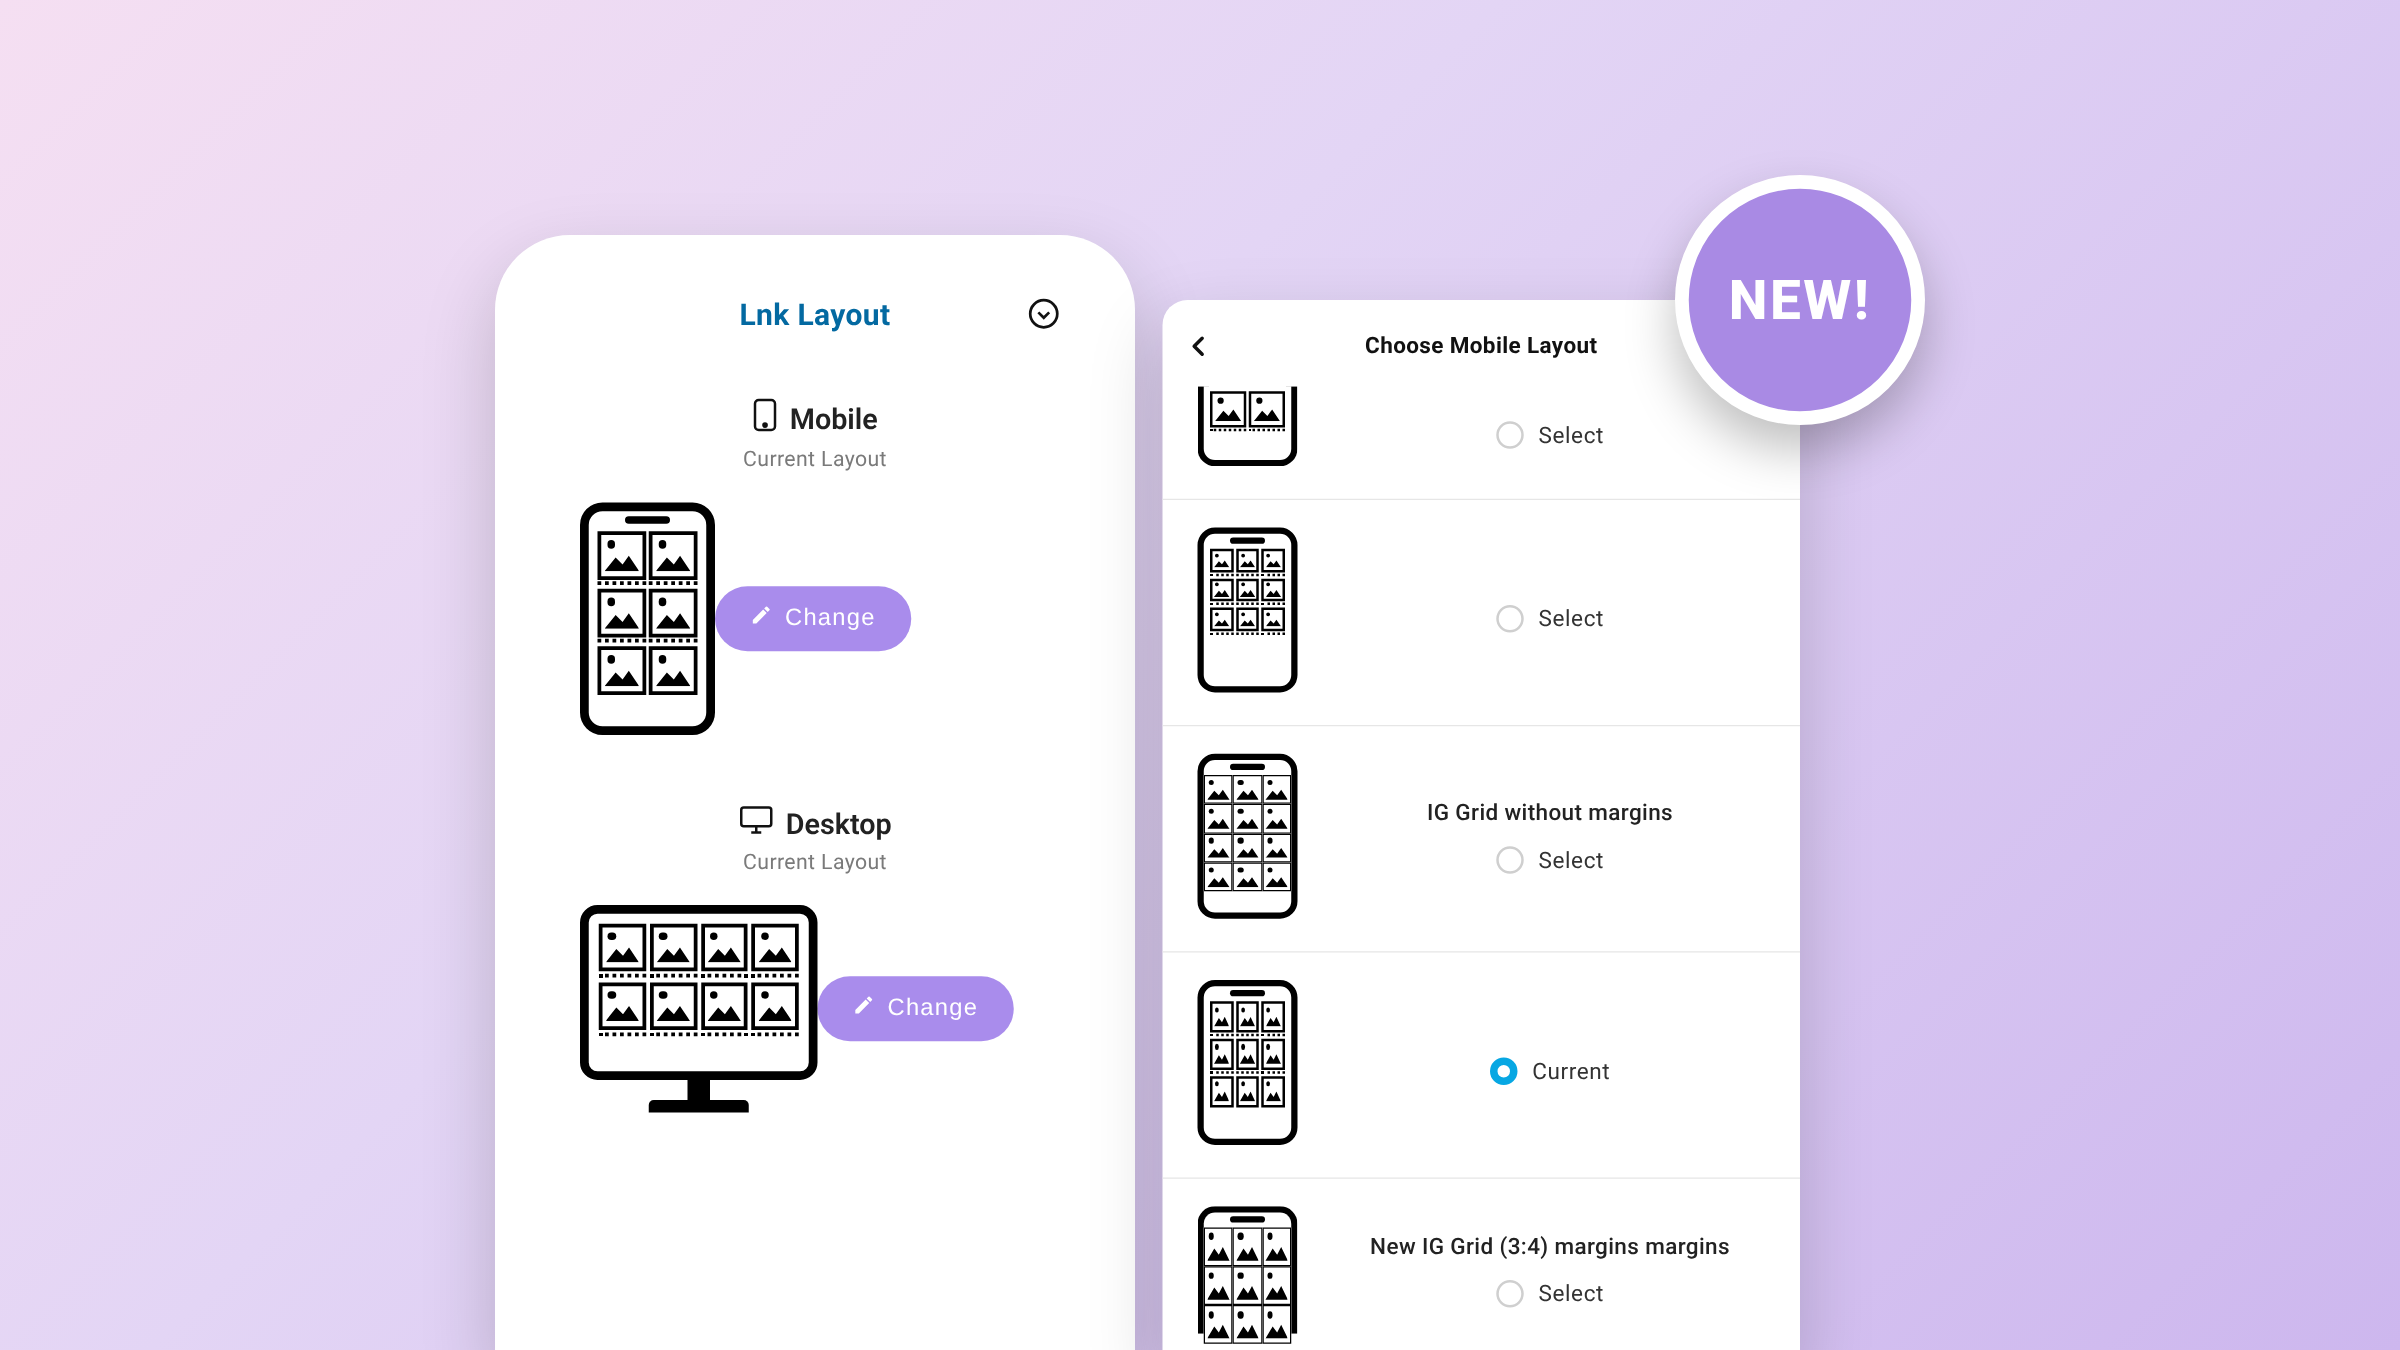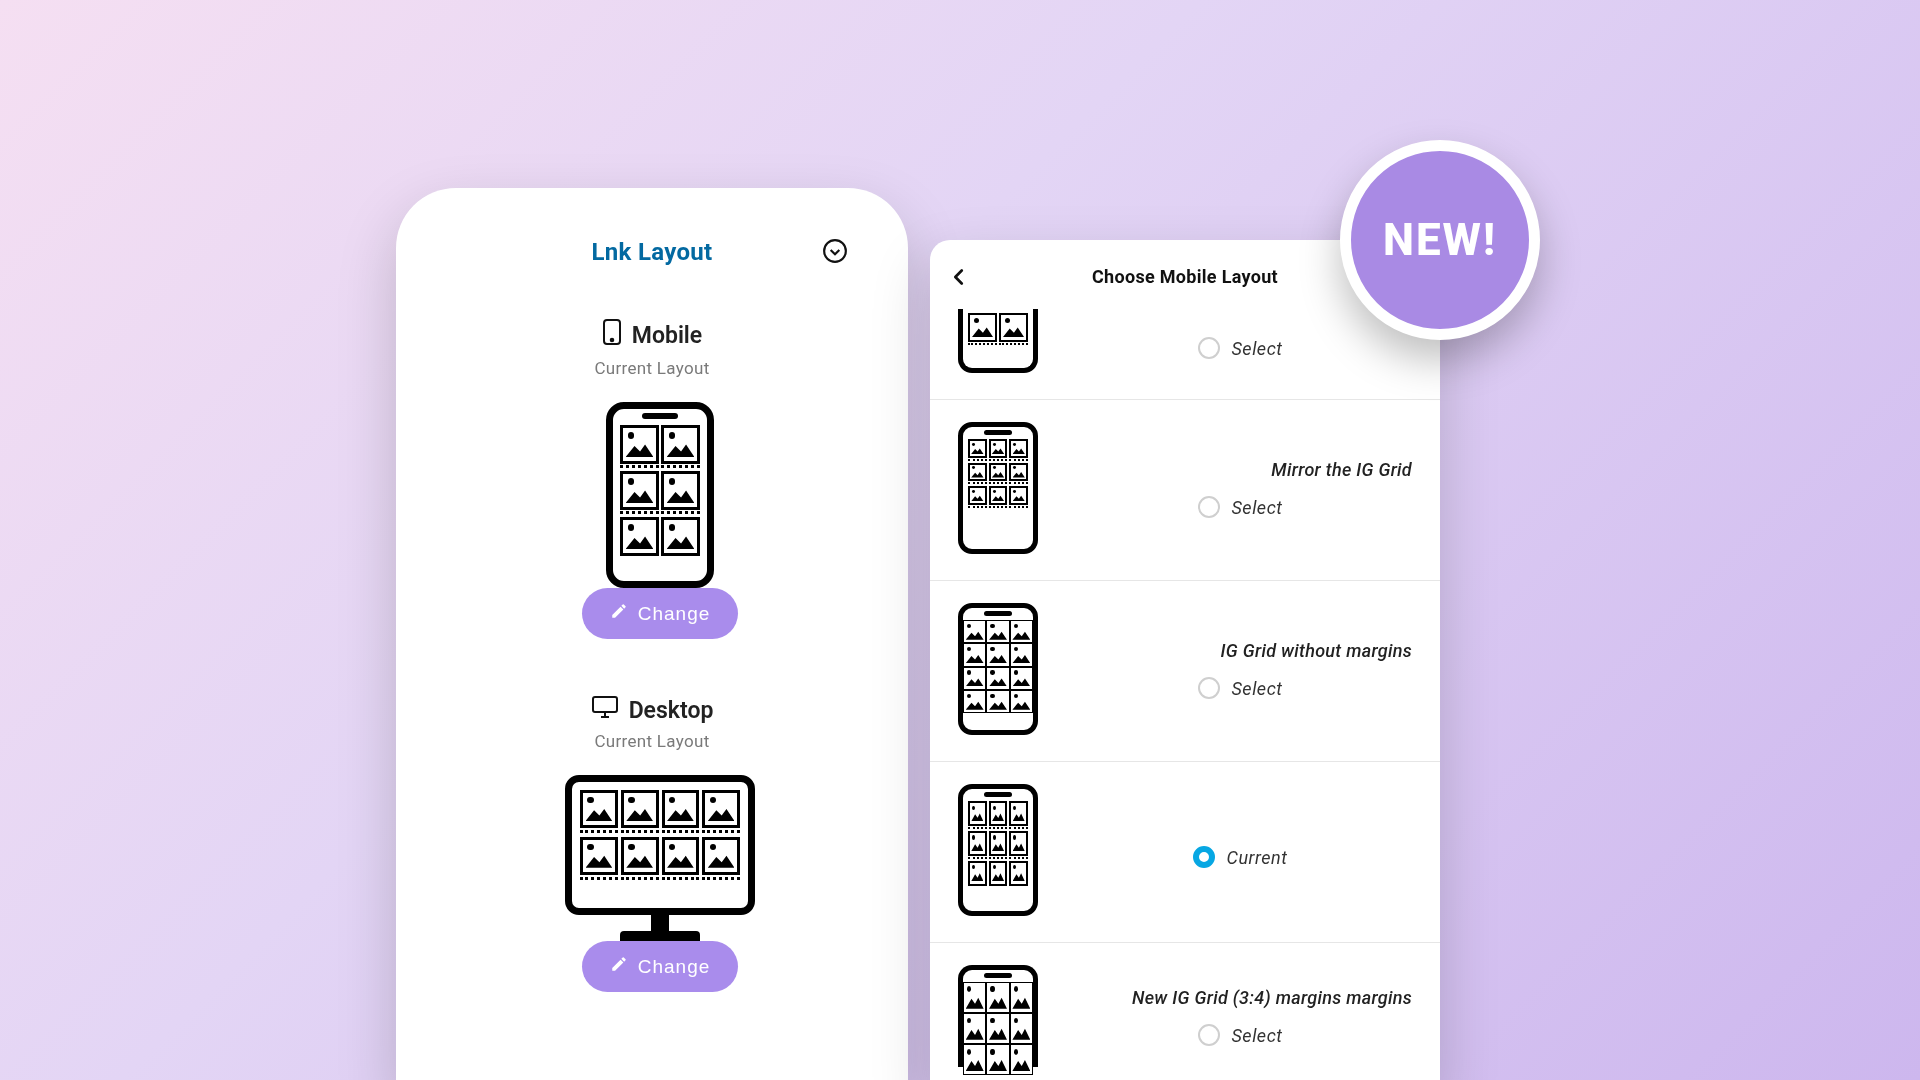--- a/index.html
+++ b/index.html
@@ -57,21 +57,20 @@
     font-size: 17px;
     color: #7a7a7a;
     letter-spacing: 0.3px;
   }
   .section-body {
     margin-top: 24px;
     display: flex;
     align-items: center;
     justify-content: flex-start;
     padding: 0 12px 0 28px;
-    flex-direction: column;
   }
   .change-btn {
     background: #a98cec;
     color: #fff;
     border: none;
     border-radius: 999px;
     padding: 14px 28px;
     font-size: 19px;
     font-weight: 500;
     letter-spacing: 1px;
@@ -119,22 +118,21 @@
     display: flex;
     align-items: center;
     gap: 30px;
     padding: 22px 28px 26px;
     border-bottom: 1px solid #e6e6e6;
   }
   .option.first { padding-top: 0; }
   .option .thumb { flex: 0 0 auto; }
   .option .info {
     flex: 1;
-    text-align: right;
-    font-style: italic;
+    text-align: center;
   }
   .option .info .title {
     font-size: 18px;
     font-weight: 500;
     color: #222;
     letter-spacing: 0.3px;
     line-height: 1.35;
   }
   .option .info .radio-row {
     margin-top: 14px;
@@ -481,21 +479,20 @@
               <div class="tile sq"></div>
             </div>
           <div class="caption-row c3">
               <div class="caption"></div>
               <div class="caption"></div>
               <div class="caption"></div>
             </div>
         </div>
       </div>
       <div class="info">
-        <div class="title">Mirror the IG Grid</div>
         <div class="radio-row">
           <span class="radio"></span>
           <span>Select</span>
         </div>
       </div>
     </div>
 
     <div class="option">
       <div class="thumb">
         <div class="phone" style="padding:12px 0 0;">

